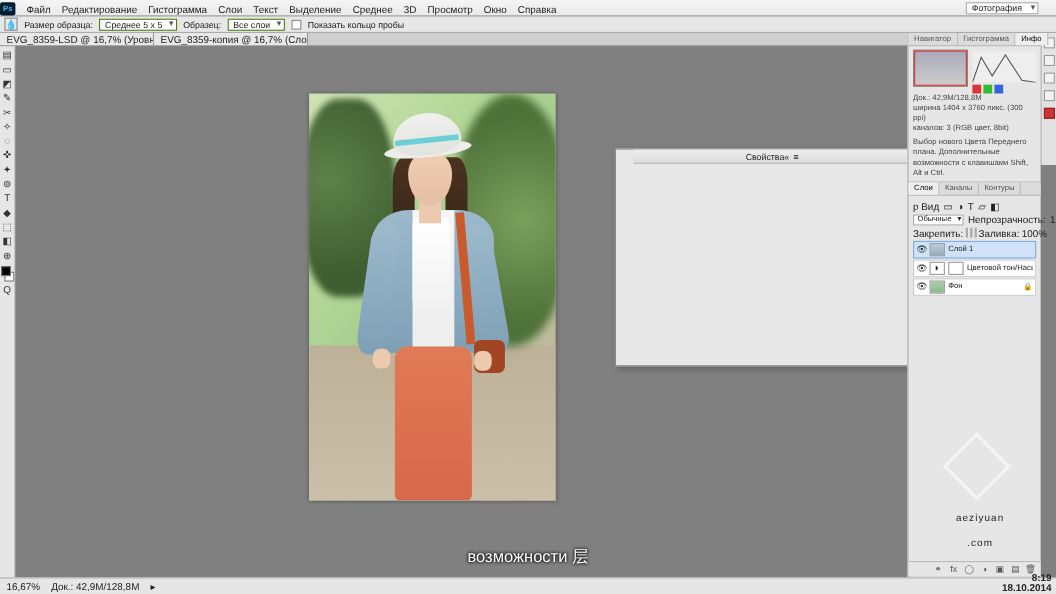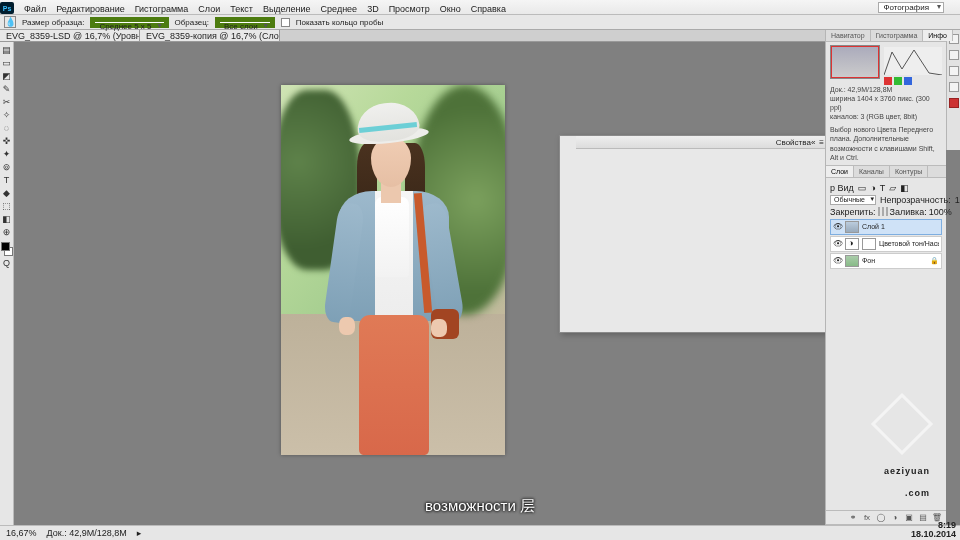--- a/index.html
+++ b/index.html
@@ -5,21 +5,21 @@
 *{box-sizing:border-box;margin:0;padding:0;font-family:"Segoe UI",Tahoma,sans-serif;font-size:9px;color:#222;}
 body{width:960px;height:540px;overflow:hidden;background:#808080;position:relative;}
 .menubar{height:15px;background:linear-gradient(#f5f5f5,#e9e9e9);display:flex;align-items:flex-end;padding:0 0;gap:10px;border-bottom:1px solid #bbb;}
 .menubar .logo{width:14px;height:12px;background:#001d2e;border-radius:2px;display:flex;align-items:center;justify-content:center;color:#3cc1ff;font-size:7px;font-weight:bold;}
 .menubar span{font-size:9px;}
 .ws-label{position:absolute;top:0;right:16px;font-size:8px;color:#555;height:15px;display:flex;align-items:center;gap:4px;}
 .ws-label .drop{border:1px solid #aaa;background:#fff;padding:0 14px 0 4px;height:11px;line-height:10px;position:relative;font-size:8px;}
 .ws-label .drop:after{content:"▾";position:absolute;right:2px;top:-1px;font-size:8px;color:#555;}
 .optbar{height:15px;background:#e7e7e7;border-bottom:1px solid #aaa;display:flex;align-items:center;padding:0 4px;gap:6px;}
 .optbar .swatch{width:12px;height:12px;border:1px solid #888;}
-.optbar .sel{border:5px solid #4d7c0f;background:#fff;padding:0 12px 0 4px;height:11px;line-height:10px;position:relative;font-size:8px;}
+.optbar .sel{border:1px solid #4d7c0f;background:#fff;padding:0 12px 0 4px;height:11px;line-height:10px;position:relative;font-size:8px;}
 .optbar .sel:after{content:"▾";position:absolute;right:2px;top:-1px;font-size:8px;color:#555;}
 .optbar .lbl{font-size:8px;}
 .optbar .ck{width:9px;height:9px;border:1px solid #888;background:#fff;}
 .tabbar{height:12px;background:#cfcfcf;display:flex;align-items:stretch;border-bottom:1px solid #999;}
 .doctab{background:#e8e8e8;border-right:1px solid #999;padding:0 6px;display:flex;align-items:center;gap:4px;font-size:8px;color:#333;max-width:140px;overflow:hidden;white-space:nowrap;}
 .tool-l{position:absolute;left:0;top:42px;width:14px;bottom:15px;background:#e6e6e6;border-right:1px solid #bbb;display:flex;flex-direction:column;align-items:center;padding-top:2px;gap:1px;}
 .tool-l .t{width:12px;height:12px;display:flex;align-items:center;justify-content:center;font-size:9px;color:#333;}
 .tool-l .swatches{margin-top:3px;width:12px;height:14px;position:relative;}
 .tool-l .sw1{position:absolute;left:0;top:0;width:9px;height:9px;background:#000;border:1px solid #777;}
 .tool-l .sw2{position:absolute;right:0;bottom:0;width:9px;height:9px;background:#fff;border:1px solid #777;}
@@ -43,21 +43,21 @@
 .photo .strap{position:absolute;left:138px;top:108px;width:8px;height:120px;background:#c85a2c;transform:rotate(-5deg);}
 .photo .bag{position:absolute;left:150px;top:224px;width:28px;height:30px;background:#a24522;border-radius:6px;}
 .photo .pants{position:absolute;left:78px;top:230px;width:70px;height:140px;background:linear-gradient(#e07a56,#d8684a);border-radius:16% 16% 6% 6%/8% 8% 4% 4%;}
 .photo .handL{position:absolute;left:58px;top:232px;width:16px;height:18px;background:#edc9af;border-radius:40%;}
 .photo .handR{position:absolute;left:150px;top:234px;width:16px;height:18px;background:#edc9af;border-radius:40%;}
 .sampler{position:absolute;left:675px;top:258px;width:8px;height:8px;border:1px solid #444;border-radius:50%;}
 .sampler:before,.sampler:after{content:"";position:absolute;background:#444;}
 .sampler:before{left:3px;top:-4px;width:1px;height:16px;}
 .sampler:after{top:3px;left:-4px;height:1px;width:16px;}
 .float-panel{position:absolute;left:545px;top:93px;width:270px;height:198px;background:#e8e8e8;border:1px solid #8a8a8a;box-shadow:2px 2px 6px rgba(0,0,0,.25);}
-.float-panel .hd{height:13px;background:linear-gradient(#eee,#dcdcdc);display:flex;align-items:center;padding:0 4px;justify-content:flex-end;border-bottom:1px solid #bbb;margin-left:16px;}
+.float-panel .hd{height:13px;background:linear-gradient(#eee,#dcdcdc);display:flex;align-items:center;padding:0 4px;justify-content:center;border-bottom:1px solid #bbb;margin-left:16px;}
 .float-panel .hd span{font-size:8px;}
 .float-panel .hd .ic{display:flex;gap:4px;}
 .float-panel .bd{padding:4px 6px;font-size:8px;color:#555;}
 .rcol{position:absolute;right:0;top:30px;width:14px;height:120px;background:#e2e2e2;border-left:1px solid #b5b5b5;display:flex;flex-direction:column;align-items:center;padding-top:4px;gap:6px;}
 .rcol .ri{width:10px;height:10px;border:1px solid #999;background:#f3f3f3;}
 .rcol .ri.red{background:#c33;border-color:#922;}
 .panels{position:absolute;right:14px;top:30px;width:121px;bottom:15px;background:#e6e6e6;border-left:1px solid #b5b5b5;display:flex;flex-direction:column;}
 .pn{border-bottom:1px solid #bbb;}
 .pn .tabs{height:12px;background:#dcdcdc;display:flex;align-items:stretch;border-bottom:1px solid #bbb;}
 .pn .tabs .tb{padding:0 5px;font-size:7px;display:flex;align-items:center;border-right:1px solid #bbb;color:#555;}
@@ -81,21 +81,21 @@
 .layer .th{width:14px;height:12px;background:linear-gradient(#bcd,#9ab);border:1px solid #999;}
 .layer .th.bg{background:linear-gradient(#aca,#8b8);}
 .layer .th.adj{background:#fff;position:relative;}
 .layer .th.adj:after{content:"◑";position:absolute;left:2px;top:-1px;font-size:9px;}
 .layer .nm{font-size:7px;flex:1;overflow:hidden;white-space:nowrap;}
 .layer .lk{font-size:7px;color:#777;}
 .layer-bot{height:14px;border-top:1px solid #bbb;display:flex;align-items:center;justify-content:flex-end;gap:4px;padding:0 4px;background:#e6e6e6;}
 .layer-bot .b{width:10px;height:10px;font-size:8px;display:flex;align-items:center;justify-content:center;color:#555;}
 .statusbar{position:absolute;left:0;right:0;bottom:0;height:15px;background:#e6e6e6;border-top:1px solid #bbb;display:flex;align-items:center;padding:0 6px;gap:10px;font-size:8px;color:#444;}
 .subtitle{position:absolute;left:0;right:0;bottom:24px;text-align:center;font-size:15px;color:#fff;text-shadow:0 0 3px #000,0 0 3px #000;}
-.watermark{position:absolute;right:30px;bottom:40px;color:rgba(255,255,255,.6);font-size:22px;font-weight:700;letter-spacing:1px;text-align:right;line-height:1;}
+.watermark{position:absolute;right:44px;bottom:40px;color:rgba(255,255,255,.6);font-size:22px;font-weight:400;letter-spacing:1px;text-align:center;line-height:1;}
 .watermark .logo3d{width:44px;height:44px;border:3px solid rgba(255,255,255,.55);transform:rotate(45deg);display:inline-block;margin-bottom:6px;margin-right:6px;}
 .systime{position:absolute;right:4px;bottom:1px;font-size:7px;color:#444;text-align:right;line-height:1;font-weight:bold;}
 .flex{display:flex;}
 </style>
 </head>
 <body>
 
 <div class="menubar">
   <div class="logo">Ps</div>
   <span>Файл</span>

